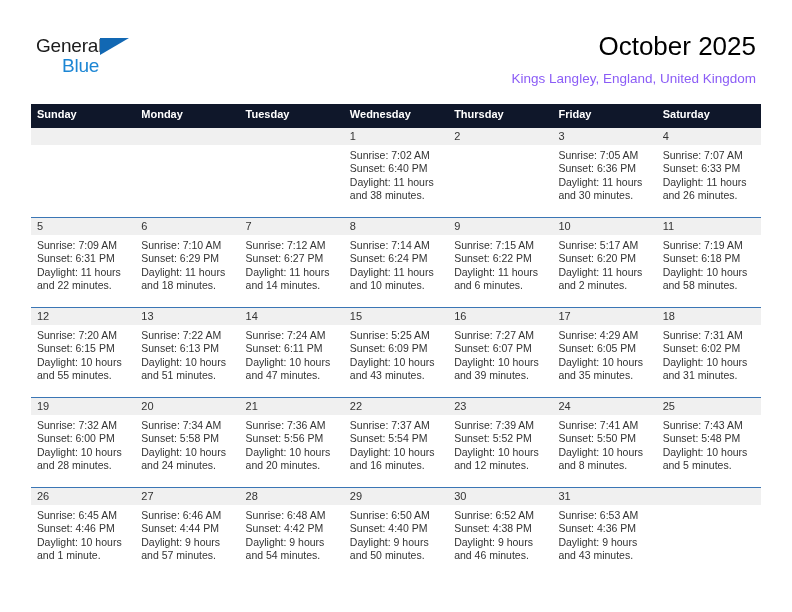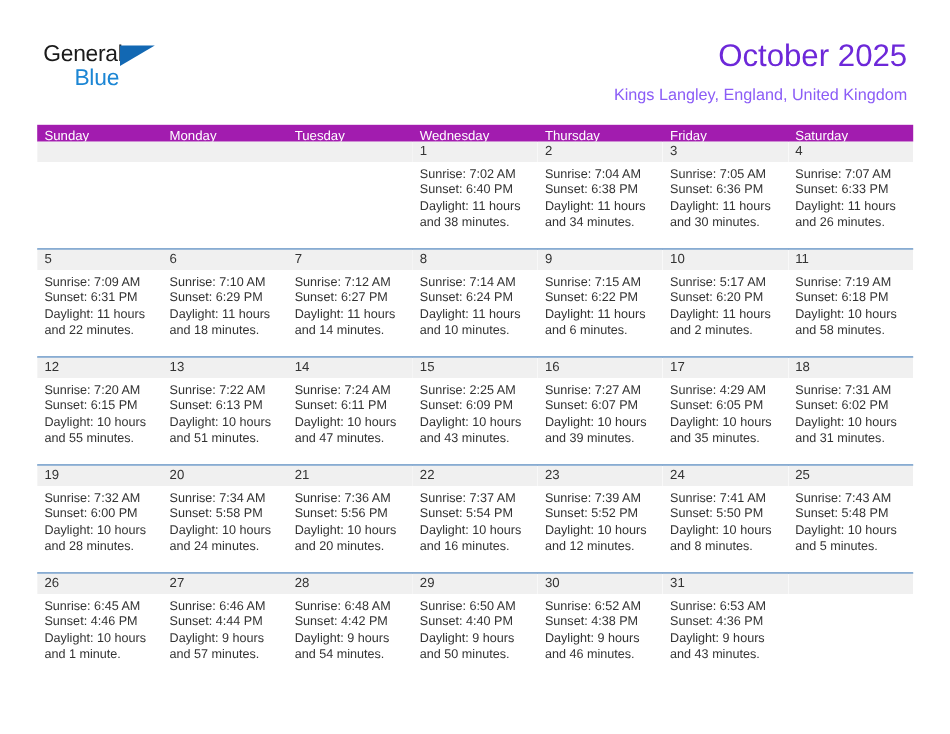--- a/index.html
+++ b/index.html
@@ -65,42 +65,43 @@
   }
 
   .title-block {
     position: absolute;
     right: 36px;
     top: 32px;
     text-align: right;
   }
   .cal-title {
     font-size: 26px;
-    color: #6d28d9;
+    color: #000000;
     line-height: 1.1;
     white-space: nowrap;
   }
   .cal-subtitle {
     margin-top: 10px;
     font-size: 13.5px;
     color: #8b5cf6;
     white-space: nowrap;
   }
 
   
   .calendar {
     position: absolute;
     left: 31px;
     top: 104px;
     width: 730px;
   }
   .weekday-row {
     display: flex;
-    background: #a21caf;
-    height: 14px;
+    background: #0f172a;
+    height: 24px;
+    font-weight: bold;
   }
   .weekday {
     flex: 1 1 0;
     color: #ffffff;
     font-size: 11px;
     line-height: 21px;
     padding-left: 6px;
     box-sizing: border-box;
     white-space: nowrap;
     overflow: hidden;
@@ -190,25 +191,20 @@
           <div class="day">
             <div class="daynum">1</div>
             <div class="dayinfo">
               <div>Sunrise: 7:02 AM</div>
               <div>Sunset: 6:40 PM</div>
               <div class="wrapline">Daylight: 11 hours and 38 minutes.</div>
             </div>
           </div>
           <div class="day">
             <div class="daynum">2</div>
-            <div class="dayinfo">
-              <div>Sunrise: 7:04 AM</div>
-              <div>Sunset: 6:38 PM</div>
-              <div class="wrapline">Daylight: 11 hours and 34 minutes.</div>
-            </div>
           </div>
           <div class="day">
             <div class="daynum">3</div>
             <div class="dayinfo">
               <div>Sunrise: 7:05 AM</div>
               <div>Sunset: 6:36 PM</div>
               <div class="wrapline">Daylight: 11 hours and 30 minutes.</div>
             </div>
           </div>
           <div class="day">
@@ -299,21 +295,21 @@
             <div class="daynum">14</div>
             <div class="dayinfo">
               <div>Sunrise: 7:24 AM</div>
               <div>Sunset: 6:11 PM</div>
               <div class="wrapline">Daylight: 10 hours and 47 minutes.</div>
             </div>
           </div>
           <div class="day">
             <div class="daynum">15</div>
             <div class="dayinfo">
-              <div>Sunrise: 2:25 AM</div>
+              <div>Sunrise: 5:25 AM</div>
               <div>Sunset: 6:09 PM</div>
               <div class="wrapline">Daylight: 10 hours and 43 minutes.</div>
             </div>
           </div>
           <div class="day">
             <div class="daynum">16</div>
             <div class="dayinfo">
               <div>Sunrise: 7:27 AM</div>
               <div>Sunset: 6:07 PM</div>
               <div class="wrapline">Daylight: 10 hours and 39 minutes.</div>

